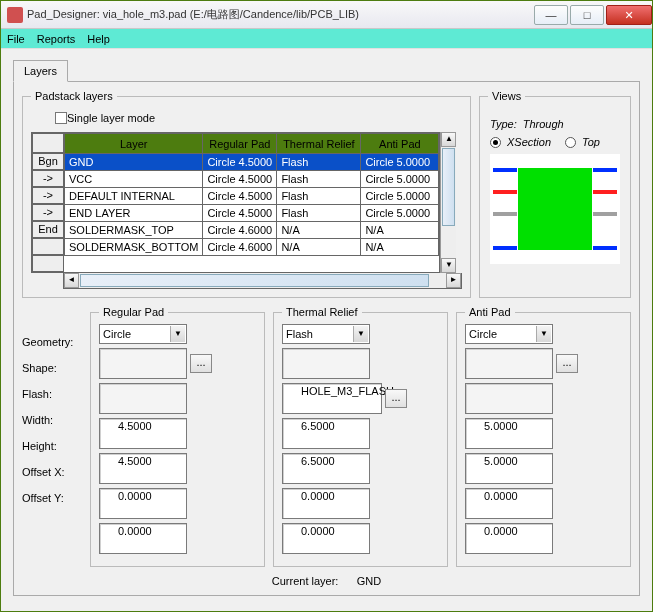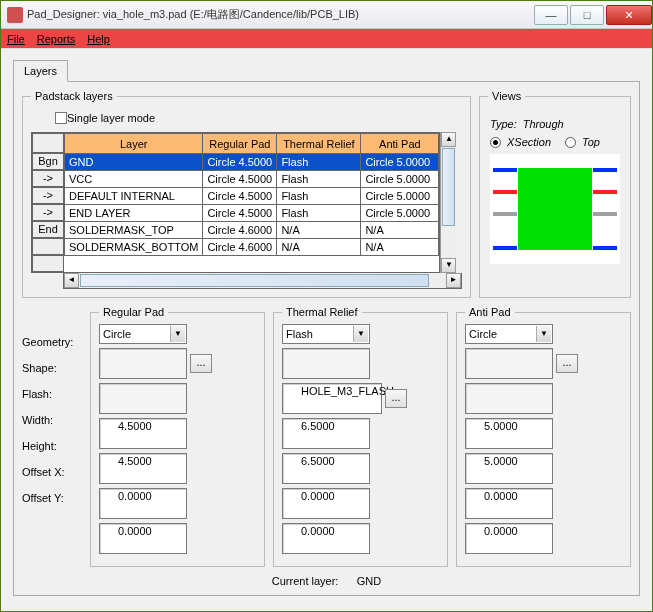--- a/index.html
+++ b/index.html
@@ -4,42 +4,42 @@
 <style>
 * { box-sizing: border-box; font-family: "Microsoft Sans Serif", Tahoma, sans-serif; font-size: 11px; }
 body { margin: 0; background: #fff; }
 .window { width: 653px; height: 612px; border: 1px solid #4d7c0f; background: #f0f0f0; position: relative; }
 .titlebar { height: 28px; background: linear-gradient(#f8f8f8,#e8e8f0); display: flex; align-items: center; padding-left: 6px; border-bottom: 1px solid #c8c8c8; }
 .titlebar .ticon { width: 16px; height: 16px; background:#d05050; border-radius:2px; margin-right:4px; }
 .titlebar .ttext { color:#333; }
 .titlebar .btns { margin-left:auto; display:flex; }
 .tbtn { width:34px; height:20px; border:1px solid #9aa; background: linear-gradient(#fdfdfd,#e7eef7); color:#333; text-align:center; line-height:18px; border-radius:2px; margin-right:2px; }
 .tbtn.close { width:46px; background: linear-gradient(#f07070,#c53020); color:#fff; border-color:#a02018; margin-right:0; }
-.menubar { height:20px; background:#ef4444; padding-left:6px; display:flex; gap:12px; align-items:center; border-bottom:1px solid #e0e0e0;text-decoration:underline; }
+.menubar { height:20px; background:#5eead4; padding-left:6px; display:flex; gap:12px; align-items:center; border-bottom:1px solid #e0e0e0; }
 .menubar span { color:#000; }
 .client { padding:10px 12px 6px 12px; position:relative; }
 .tabs { display:flex; }
 .tab { padding:4px 10px; border:1px solid #aaa; border-bottom:none; background:#f0f0f0; position:relative; top:1px; }
 .tab.active { background:#f0f0f0; border-bottom:1px solid #f0f0f0; z-index:2; }
 .tabpanel { border:1px solid #aaa; background:#f0f0f0; padding:8px; }
 fieldset { border:1px solid #bbb; margin:0; padding:6px 8px 8px 8px; }
 legend { padding:0 4px; color:#000; }
 .row1 { display:flex; gap:8px; }
 .padstack { flex:1; }
 .views { width:150px; }
 .chk { display:flex; align-items:center; gap:0; margin:4px 0 8px 24px; }
 .chkbox { width:12px; height:12px; border:1px solid #777; background:#fff; }
 .tablewrap { border:1px solid #666; background:#fff; display:flex; }
 .rowhdrs { display:flex; flex-direction:column;border-radius:16px; }
 .rowhdr { width:32px; height:17px; border:1px solid #666; background:#eee; text-align:center; line-height:15px; }
 .rowhdr.corner { height:20px; }
 .grid { overflow:hidden; position:relative; }
 table { border-collapse:collapse; }
 th,td { border:1px solid #666; padding:1px 4px; text-align:left; background:#fff; height:17px; white-space:nowrap; overflow:hidden; }
-th { background:#fdba74; text-align:center; font-weight:normal; height:20px; }
+th { background:#4d7c0f; text-align:center; font-weight:normal; height:20px; }
 tr.sel td { background:#0a50c8; color:#fff; }
 .c-layer{width:137px;} .c-reg{width:74px;} .c-th{width:84px;} .c-anti{width:78px;}
 .vscroll { width:16px; background:#e8e8e8; border-left:1px solid #999; display:flex; flex-direction:column; }
 .sbbtn { height:15px; background: linear-gradient(#f8f8f8,#d8d8d8); border:1px solid #999; text-align:center; font-size:8px; line-height:11px; }
 .sbtrack { flex:1; background:#eee; }
 .sbthumb { height:70%; background: linear-gradient(90deg,#e8eff8,#cfe0f0); border:1px solid #8ab; margin:1px; }
 .hscroll { height:16px; background:#e8e8e8; border:1px solid #666; border-top:none; display:flex; margin-left:32px; margin-right:0; }
 .hscroll .sbbtn { width:15px; height:100%; }
 .hscroll .sbtrack { flex:1; display:flex; }
 .hscroll .sbthumb { width:95%; height:auto; }

